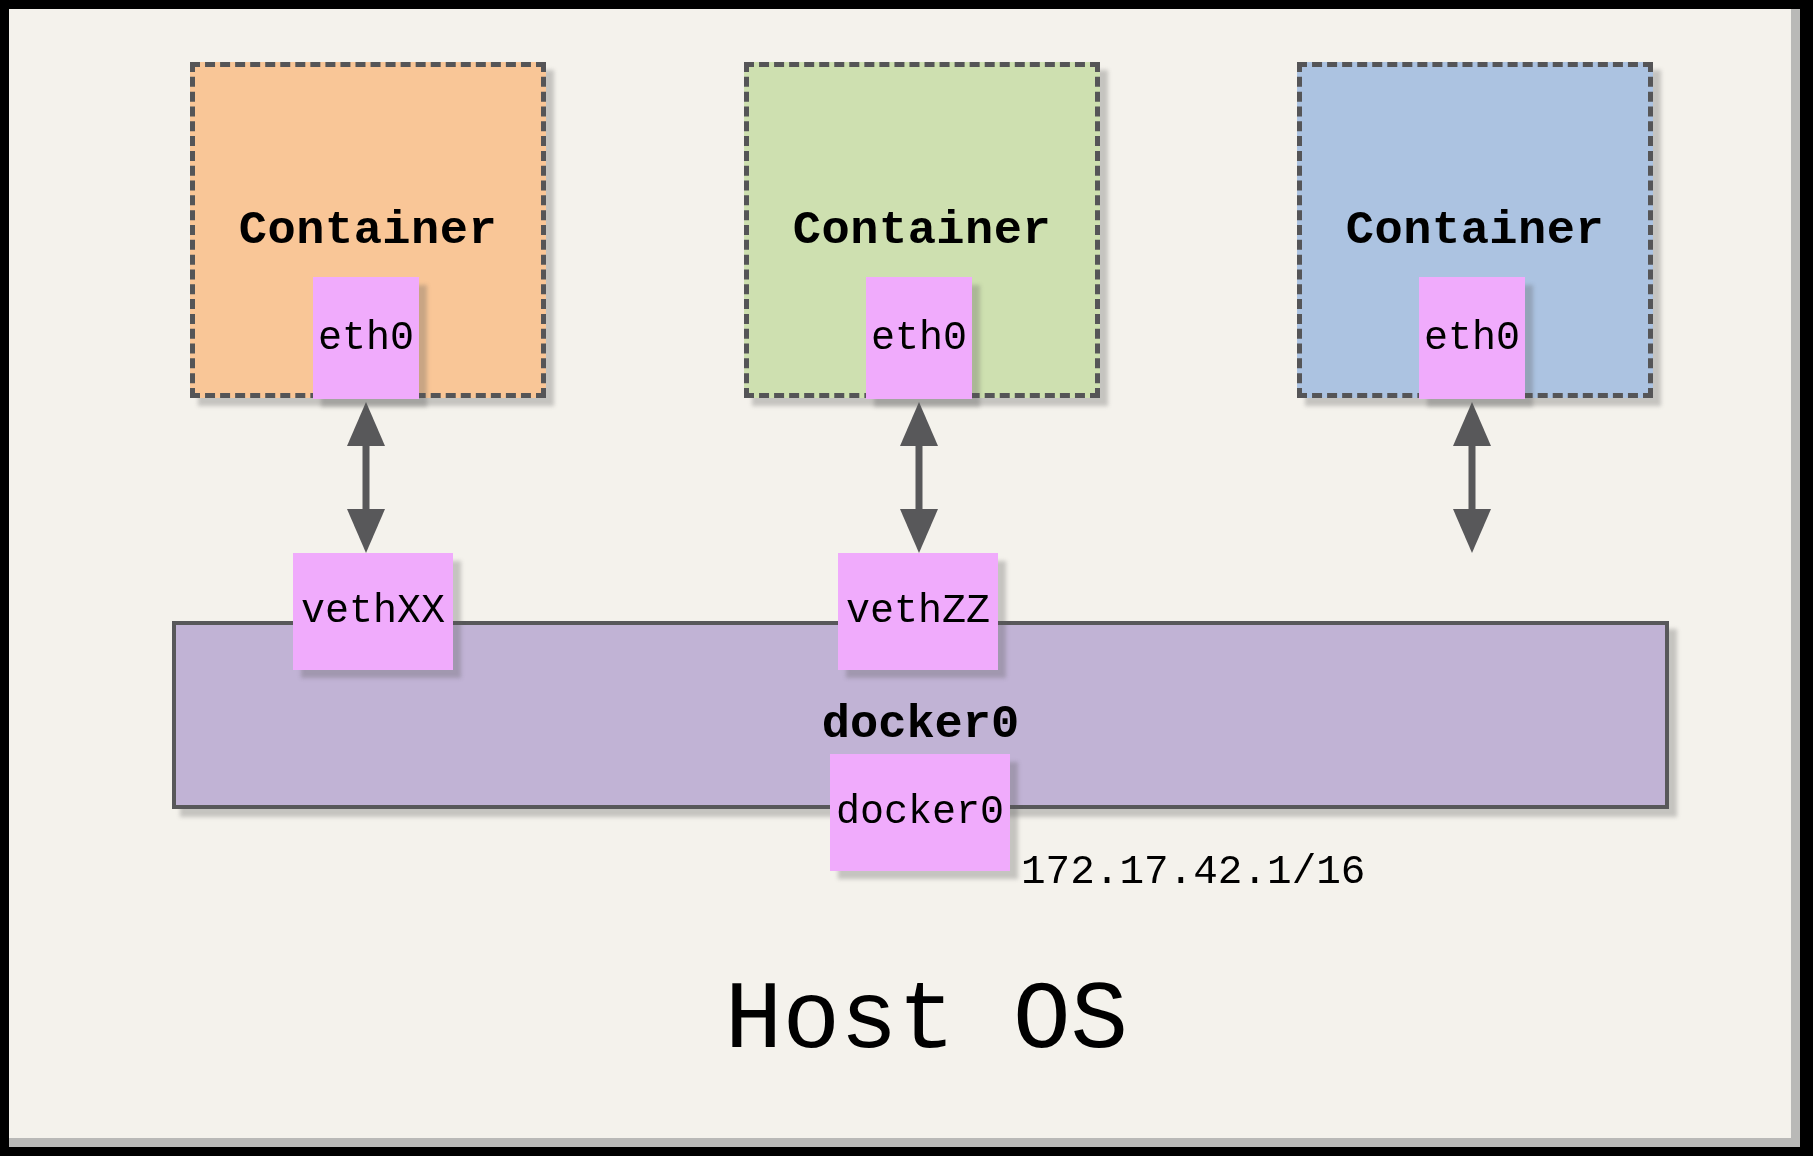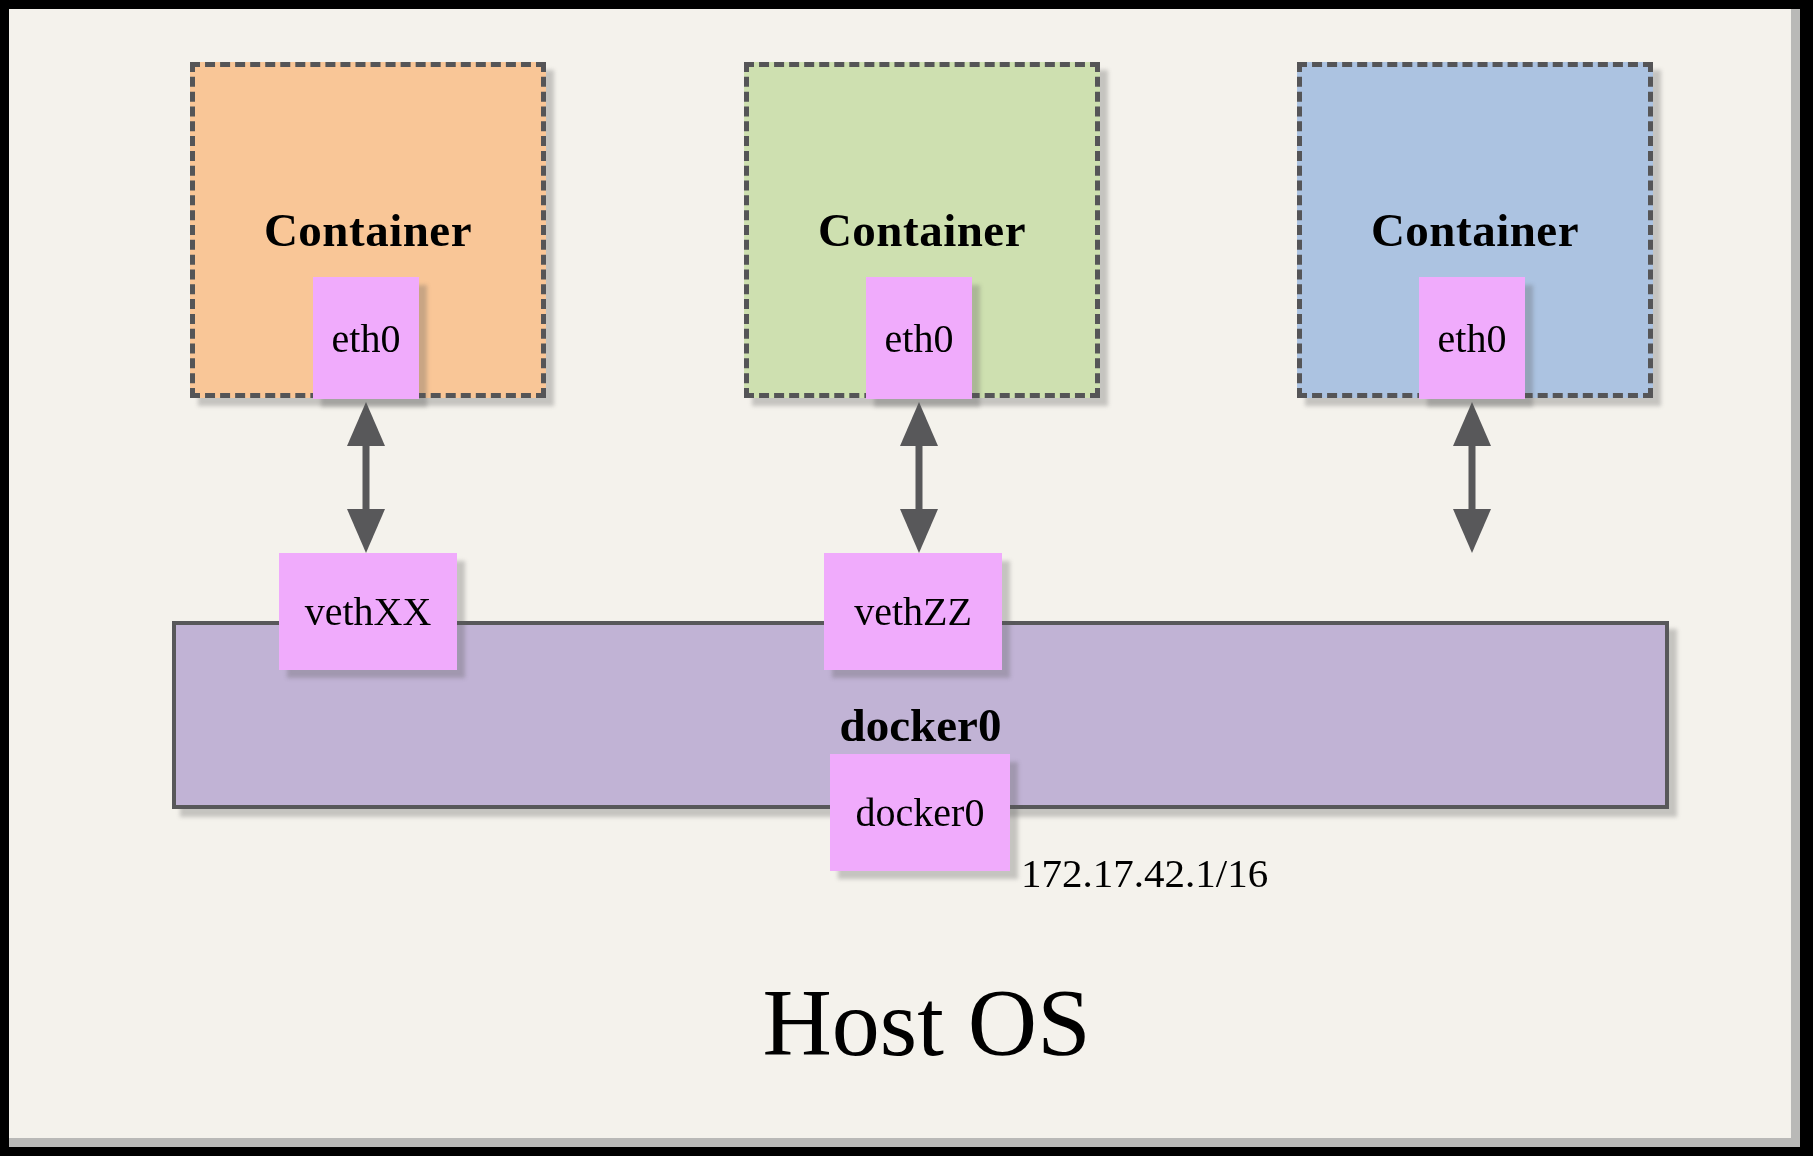--- a/index.html
+++ b/index.html
@@ -1,39 +1,39 @@
 <!DOCTYPE html>
 <html><head>
 <meta charset="utf-8">
 <style>
   html,body { margin:0; padding:0; background:#000; }
   .stage {
     position:relative; width:1813px; height:1156px; background:#000;
-    font-family:Liberation Serif, serif; overflow:hidden; color:#000;
+    font-family:Liberation Mono, monospace; overflow:hidden; color:#000;
   }
   .canvas {
     position:absolute; left:9px; top:9px; right:13px; bottom:9px;
     background:#F4F2EC;
     box-shadow: inset -9px -9px 0 0 #B9B9B7;
   }
   .cbox {
     position:absolute; top:53px; width:356px; height:336px;
     border:5px dashed #555557; box-sizing:border-box;
     box-shadow:8px 8px 4px rgba(90,90,90,0.30);
     display:flex; align-items:center; justify-content:center;
   }
   .clabel { font-weight:bold; font-size:47px; letter-spacing:0.5px; }
   .chip {
     position:absolute; background:#f0abfc;
     box-shadow:8px 8px 4px rgba(90,90,90,0.30);
     display:flex; align-items:center; justify-content:center;
     font-size:40px; z-index:3;
   }
   .eth  { width:106px; height:122px; top:268px; }
-  .veth { width:178px; height:117px; top:544px; }
+  .veth { width:160px; height:117px; top:544px;margin-left:14px; }
   .dchip{ width:180px; height:117px; left:821px; top:745px; }
   .arrow { position:absolute; top:392px; width:44px; height:153px; z-index:2; }
   .bar {
     position:absolute; left:163px; top:612px; width:1497px; height:188px;
     background:#C1B3D5; border:4px solid #58585A; box-sizing:border-box;
     box-shadow:8px 8px 4px rgba(90,90,90,0.30); z-index:1;
   }
   .bar-label {
     position:absolute; left:163px; top:689px; width:1497px; text-align:center;
     font-weight:bold; font-size:47px; z-index:2;

